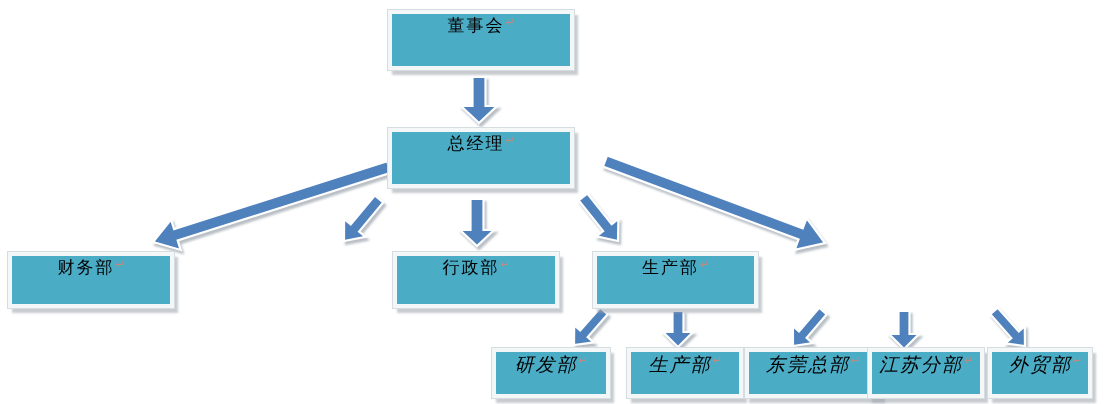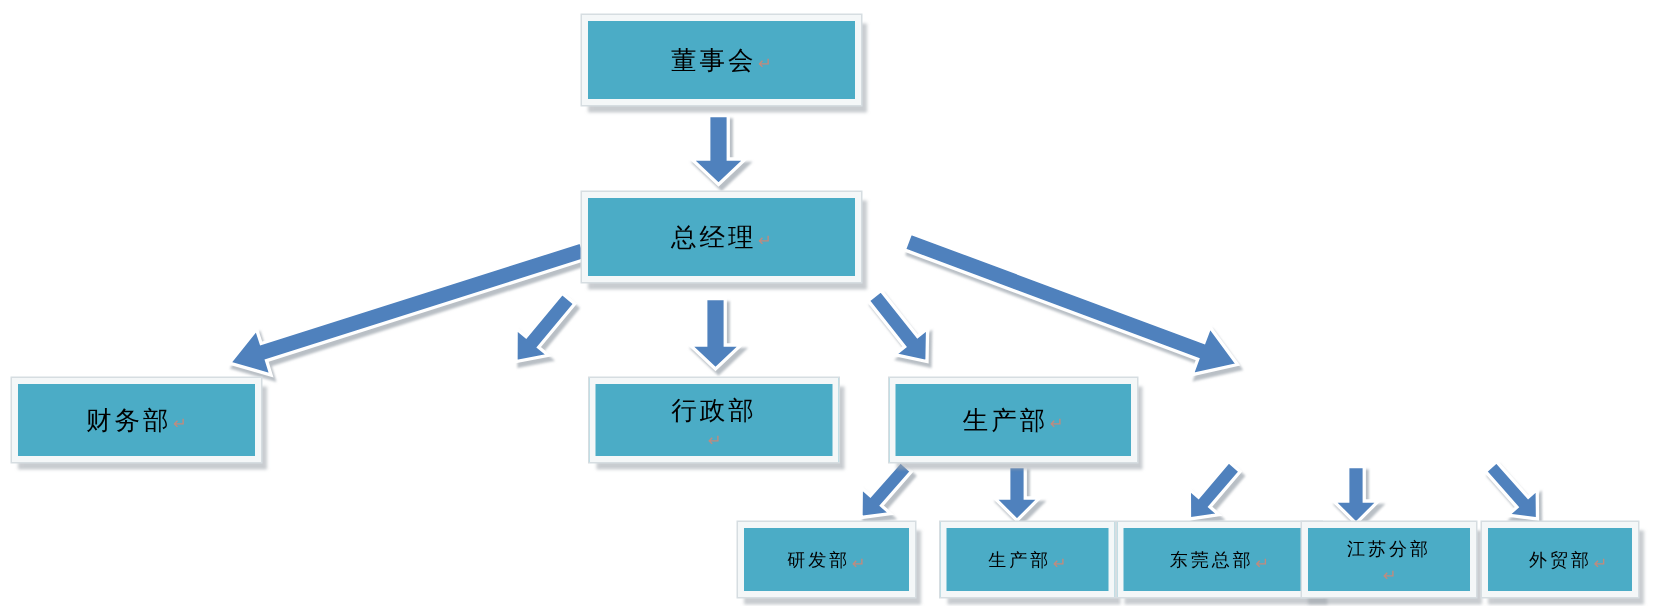--- a/index.html
+++ b/index.html
@@ -5,32 +5,32 @@
   html,body{margin:0;padding:0;background:#ffffff;}
   #canvas{
     position:relative;width:1104px;height:404px;background:#ffffff;overflow:hidden;
     font-family:"Liberation Sans",sans-serif;
   }
   .node{
     position:absolute;
     background:#4BACC6;
     border:4px solid #f4f7f8;
     box-shadow:0 0 0 1px #d6dde1, 4px 5px 2px rgba(154,162,169,0.55);
-    display:flex;align-items:center;justify-content:center;
+    display:flex;align-items:flex-start;justify-content:center;
     box-sizing:border-box;
     color:#000;
     letter-spacing:2px;
     cursor:default;
   }
   .node .label{
     font-size:17px;
     font-weight:500;
     white-space:nowrap;
   }
-  .node.small .label{font-size:12px;}
+  .node.small .label{font-size:19px;font-style:italic;}
   .node .rmark{
     font-size:11px;
     color:#c08b7e;
     letter-spacing:0;
     margin-left:1px;
     transform:translateY(2px);
     display:inline-block;
   }
   #arrow-layer{
     position:absolute;left:0;top:0;width:1104px;height:404px;
@@ -72,21 +72,21 @@
     <span class="label">总经理</span>
     <span class="rmark">↵</span>
   </div>
 
   <div class="node" style="left:8px;top:252px;width:166px;height:56px;">
     <span class="label">财务部</span>
     <span class="rmark">↵</span>
   </div>
 
 
-  <div class="node" style="left:393px;top:252px;width:166px;height:56px;flex-direction:column;">
+  <div class="node" style="left:393px;top:252px;width:166px;height:56px;">
     <span class="label">行政部</span>
     <span class="rmark">↵</span>
   </div>
 
   <div class="node" style="left:593px;top:252px;width:165px;height:56px;">
     <span class="label">生产部</span>
     <span class="rmark">↵</span>
   </div>
 
 
@@ -98,21 +98,21 @@
   <div class="node small" style="left:627px;top:348px;width:116px;height:50px;">
     <span class="label">生产部</span>
     <span class="rmark">↵</span>
   </div>
 
   <div class="node small" style="left:745px;top:348px;width:136px;height:50px;">
     <span class="label">东莞总部</span>
     <span class="rmark">↵</span>
   </div>
 
-  <div class="node small" style="left:868px;top:348px;width:116px;height:50px;flex-direction:column;">
+  <div class="node small" style="left:868px;top:348px;width:116px;height:50px;">
     <span class="label">江苏分部</span>
     <span class="rmark">↵</span>
   </div>
 
   <div class="node small" style="left:988px;top:348px;width:104px;height:50px;padding-left:11px;">
     <span class="label">外贸部</span>
     <span class="rmark">↵</span>
   </div>
 
 </div>

